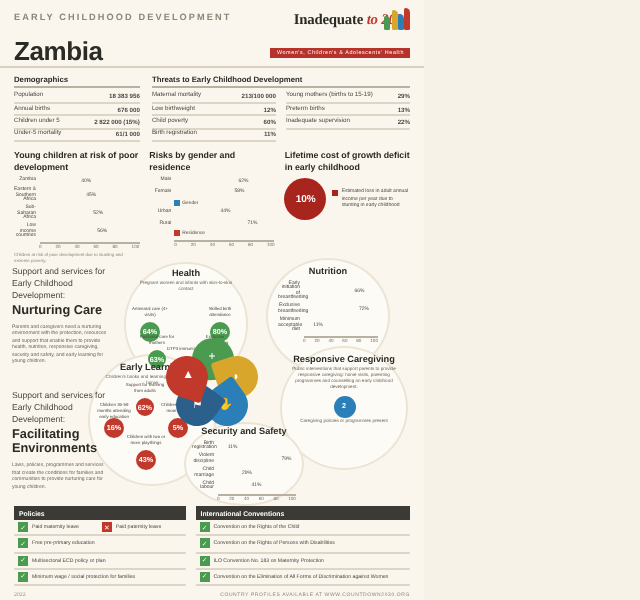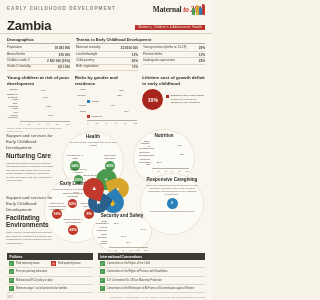--- a/index.html
+++ b/index.html
@@ -143,21 +143,21 @@
       <span class="lf" style="left:3.6px;top:1px;width:3px;height:10px;background:#d9a62c;"></span>
       <span class="lf" style="left:7.2px;top:3px;width:3px;height:8px;background:#2b7fb8;"></span>
       <span class="lf" style="left:10.2px;top:0;width:2.6px;height:11px;background:#c0392b;"></span>
     </div>
   </div>
 
   <div class="titlebar">
     <div class="country">Zambia</div>
     <div class="cd-wrap">
       <div class="cd-title">
-        <span class="b">Maternal</span>
+        <span class="b">Inadequate</span>
         <span>to 2030</span>
       </div>
       <div class="cd-sub">Women's, Children's &amp; Adolescents' Health</div>
     </div>
   </div>
 
   <div class="stats">
     <div class="stat-col">
       <div class="sec-h">Demographics</div>
       <div>

